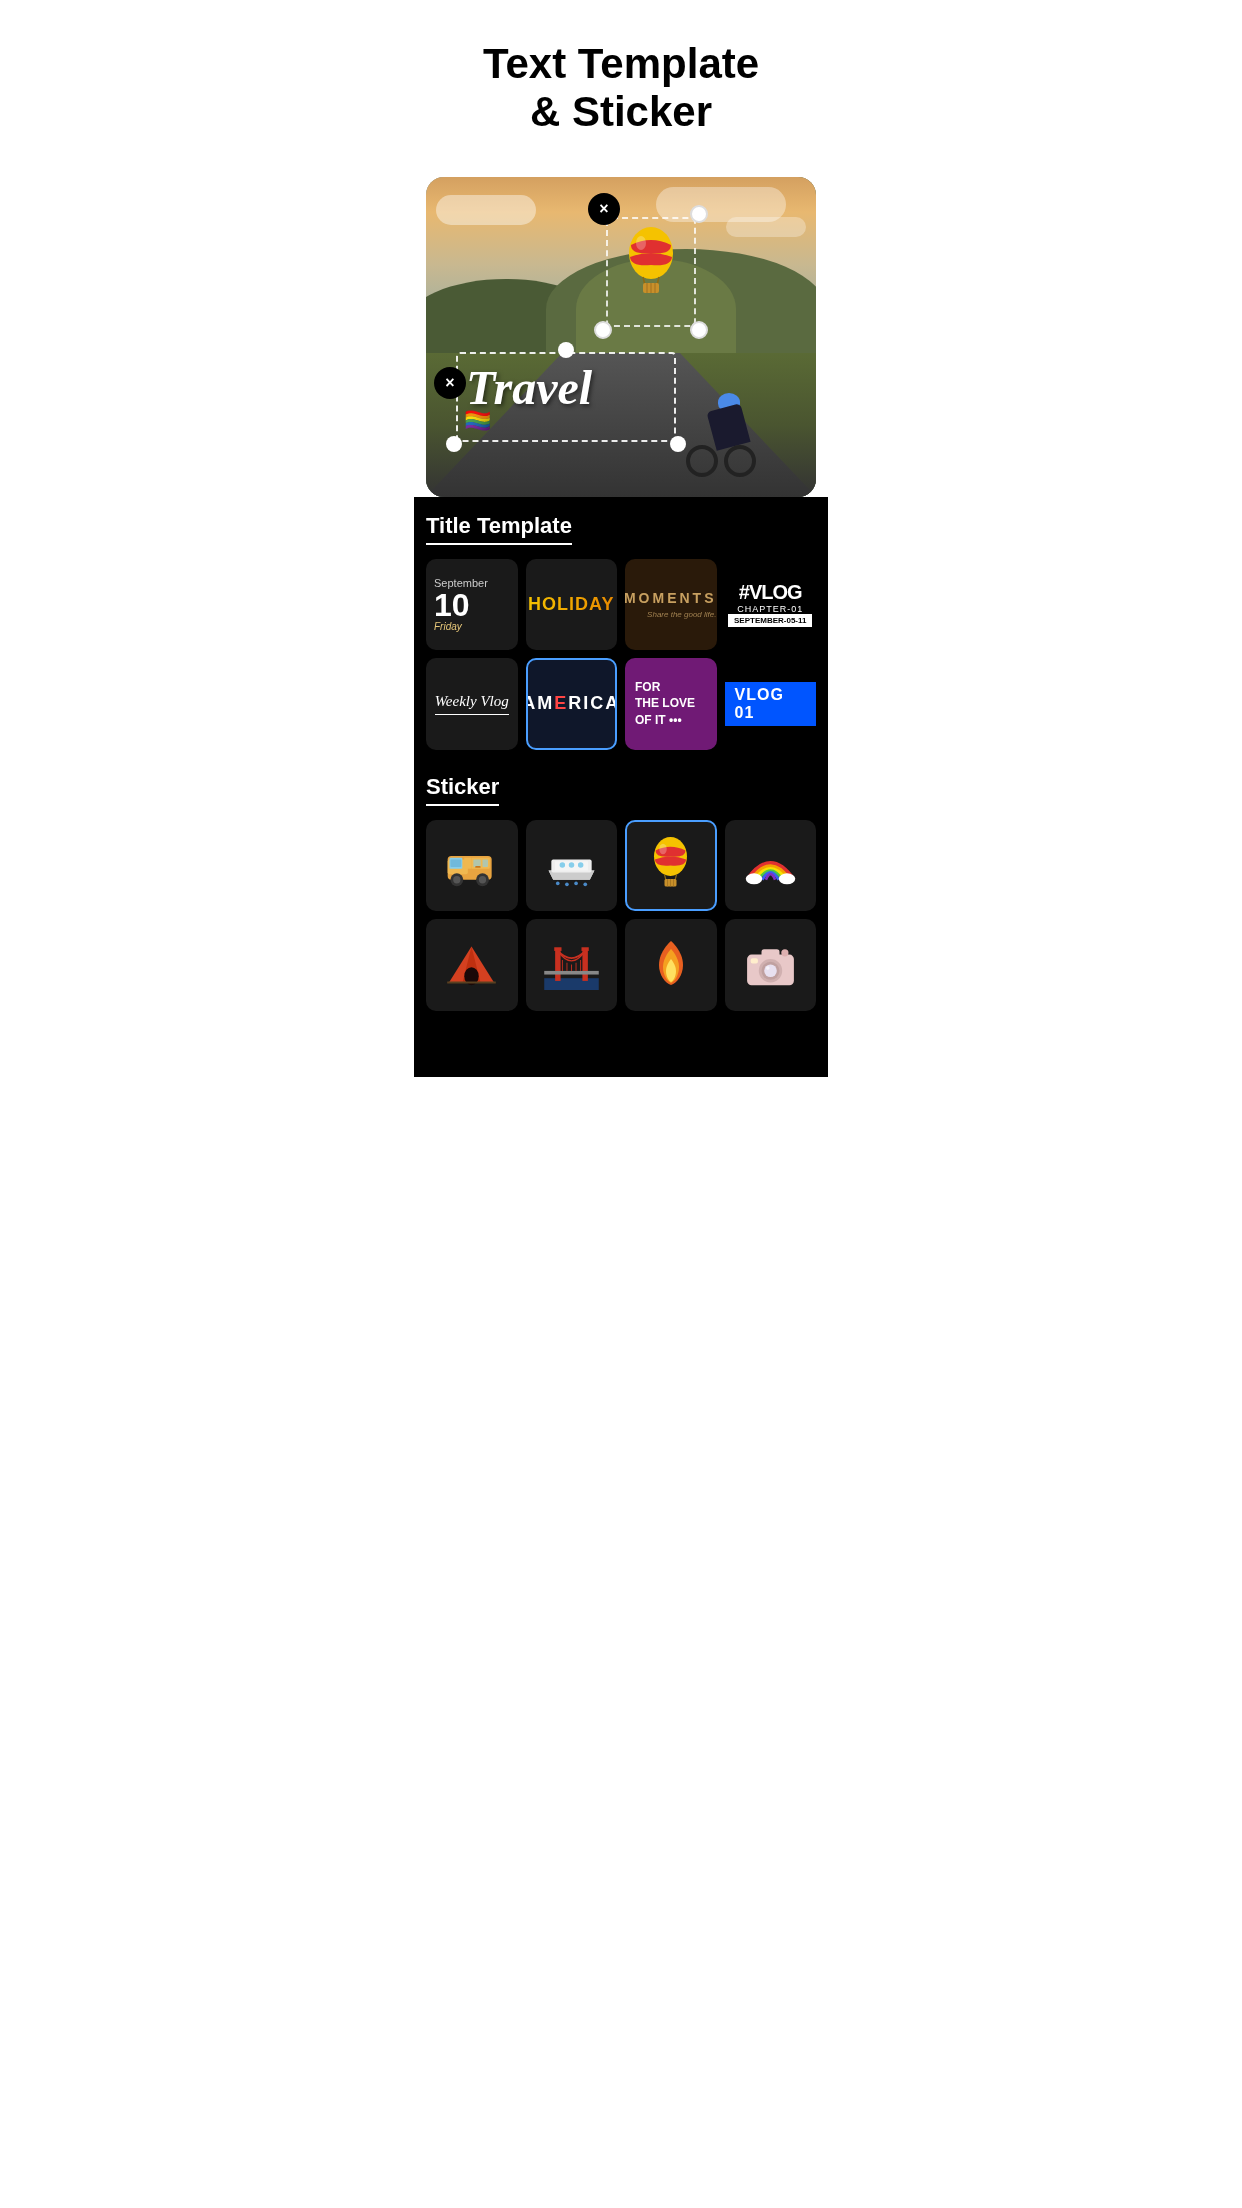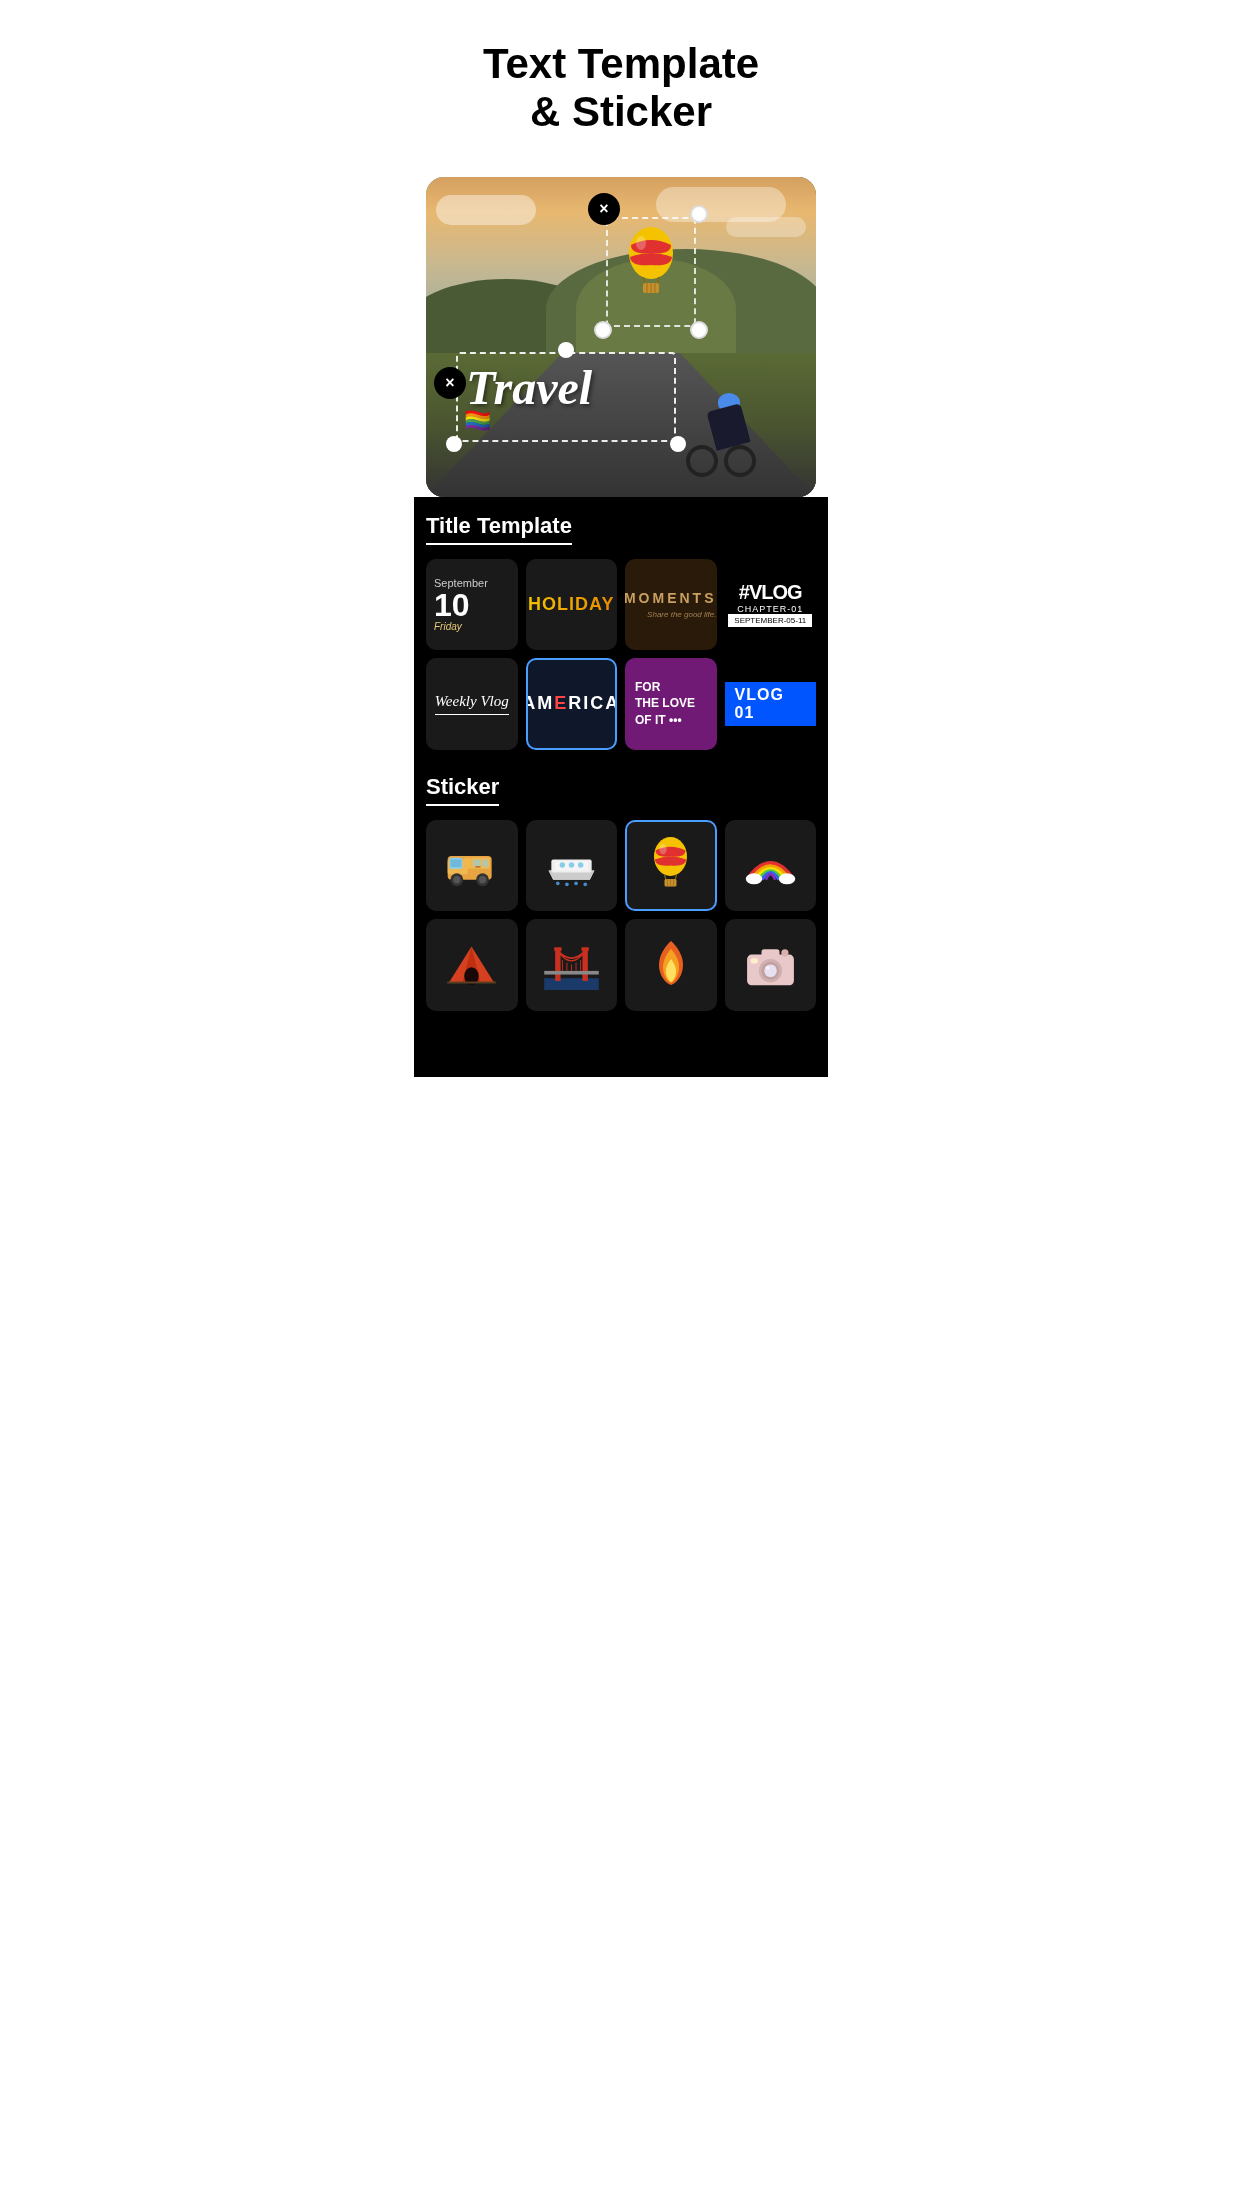--- a/index.html
+++ b/index.html
@@ -359,21 +359,21 @@
     .t4 .chapter {
       color: #fff;
       font-size: 9px;
       letter-spacing: 1px;
     }
     .t4 .date-bar {
       background: #fff;
       color: #000;
       font-size: 8px;
       padding: 2px 6px;
-      font-weight: 400;
+      font-weight: 700;
     }
 
     
     .t5 {
       background: #1a1a1a;
       display: flex;
       align-items: center;
       justify-content: center;
     }
     .t5 .weekly-text {

